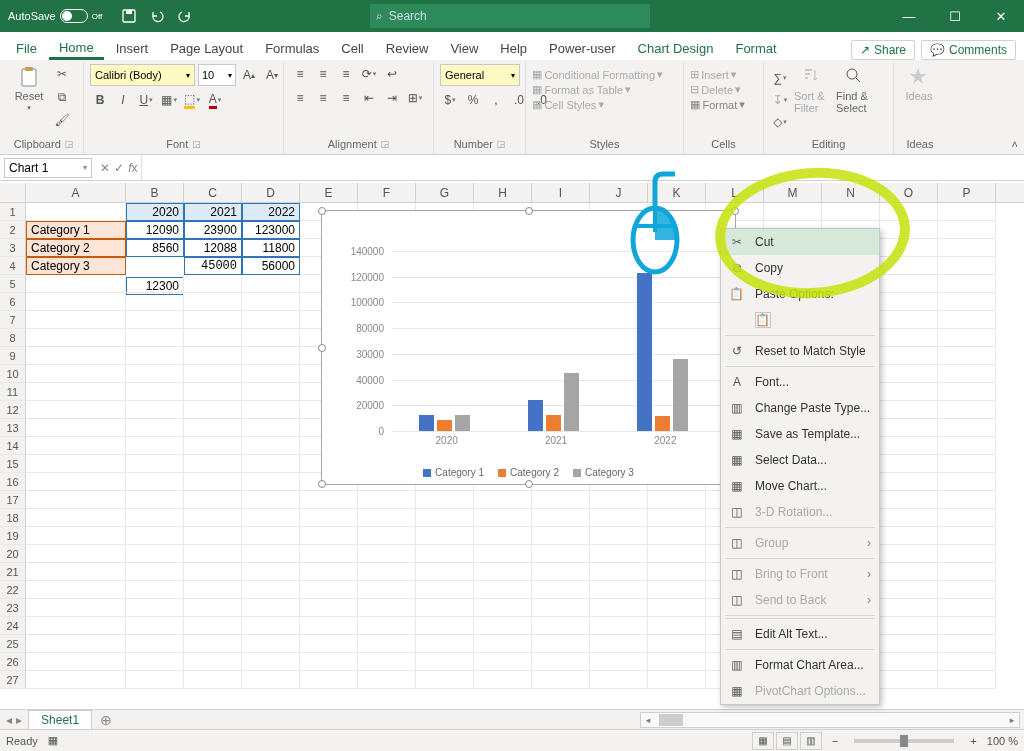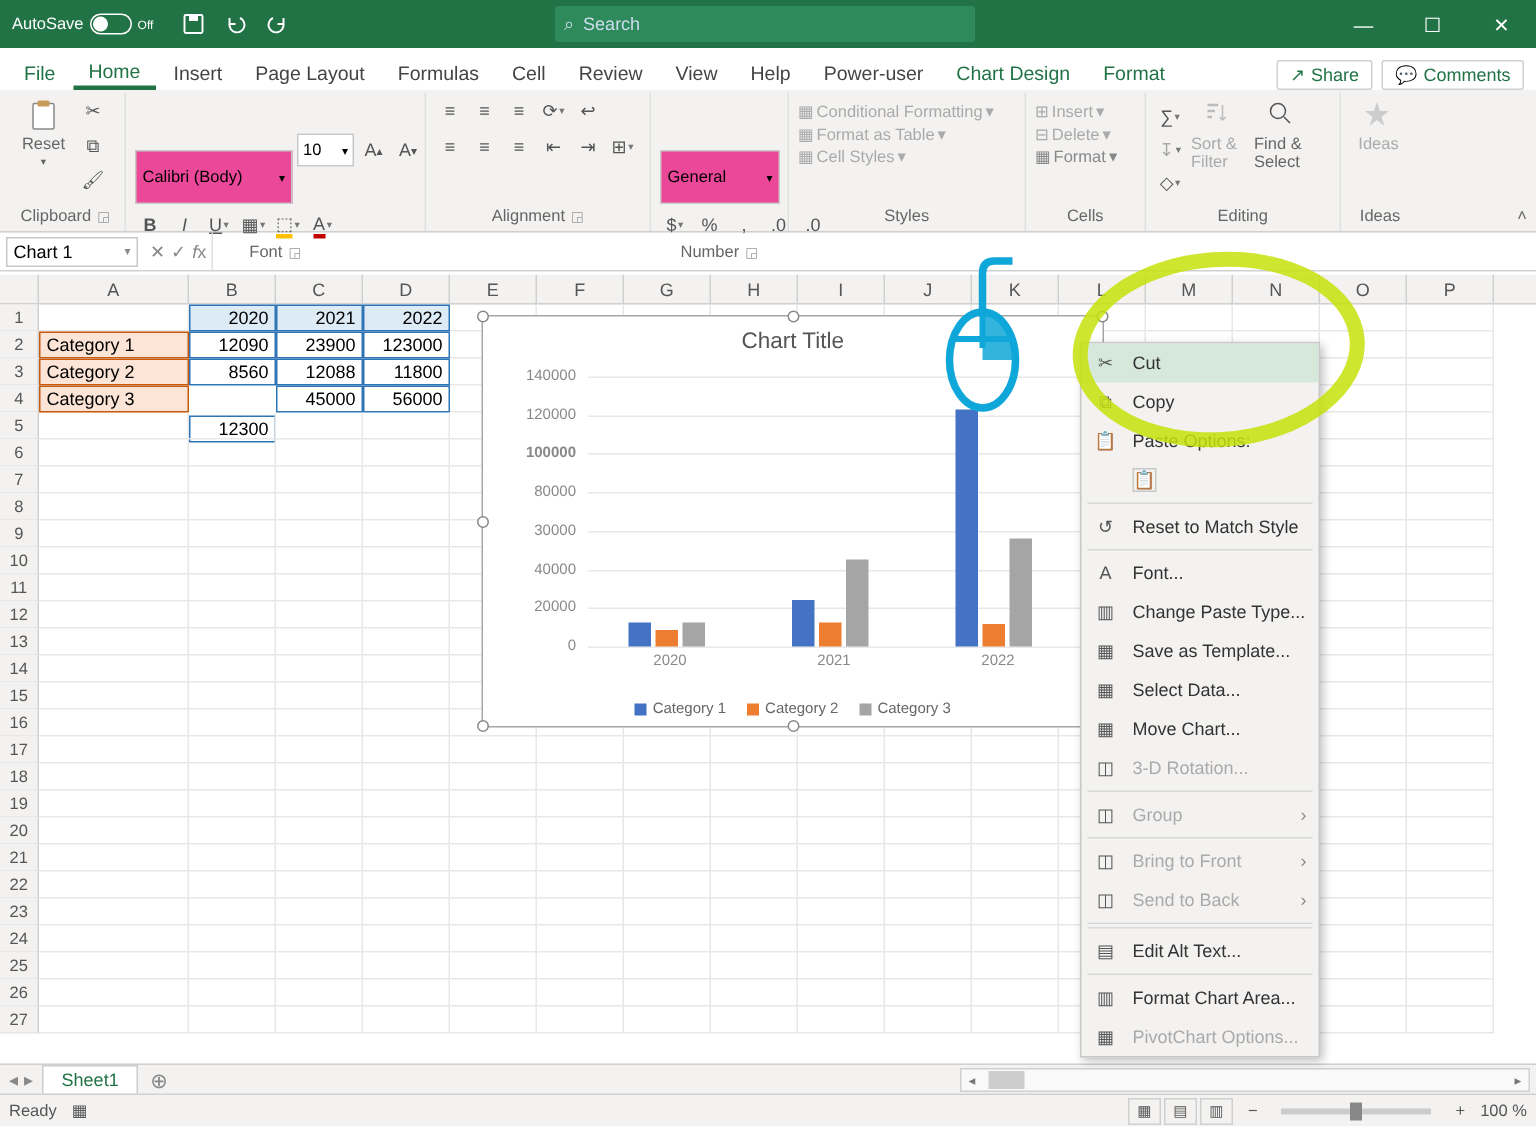--- a/index.html
+++ b/index.html
@@ -31,21 +31,21 @@
 .rgroup { display: flex; flex-direction: column; border-right: 1px solid #e0e0e0; padding: 2px 6px; }
 .rgroup .body { flex: 1; display: flex; align-items: flex-start; gap: 4px; }
 .rgroup .label { text-align: center; font-size: 11px; color: #666; padding: 2px 0; display: flex; justify-content: center; align-items: center; gap: 4px; }
 .rgroup .label .dlg { font-size: 9px; color: #999; }
 .big-btn { width: 38px; display: flex; flex-direction: column; align-items: center; font-size: 11px; color: #666; gap: 2px; padding-top: 2px; }
 .big-btn .ic { width: 22px; height: 22px; }
 .stack { display: flex; flex-direction: column; gap: 3px; }
 .row { display: flex; gap: 3px; align-items: center; }
 .rbtn { width: 20px; height: 20px; display: flex; align-items: center; justify-content: center; font-size: 12px; color: #555; }
 .rbtn.dd::after { content: "▾"; font-size: 7px; margin-left: 1px; color: #777; }
-.fontbox { width: 105px; height: 36px; border: 1px solid #c8c8c8; background: #ec4899; font-size: 11px; padding: 0 4px; display: flex; align-items: center; justify-content: space-between; margin-top: 36px; }
+.fontbox { width: 105px; height: 22px; border: 1px solid #c8c8c8; background: #fef9c3; font-size: 11px; padding: 0 4px; display: flex; align-items: center; justify-content: space-between; }
 .sizebox { width: 38px; height: 22px; border: 1px solid #c8c8c8; background: #fff; font-size: 11px; display: flex; align-items: center; justify-content: space-between; padding: 0 3px; }
 .fmt-label { font-size: 11px; color: #888; display: flex; align-items: center; gap: 2px; }
 .disabled { color: #aaa; }
 .collapse-ribbon { position: absolute; right: 6px; top: 138px; font-size: 11px; color: #666; }
 
 
 .fbar-row { height: 26px; display: flex; border-bottom: 1px solid #d0d0d0; align-items: center; }
 .namebox { width: 88px; height: 20px; border: 1px solid #c8c8c8; margin: 0 4px; font-size: 12px; padding: 0 4px; display: flex; align-items: center; justify-content: space-between; }
 .fx-btns { display: flex; gap: 4px; padding: 0 4px; color: #888; font-size: 12px; align-items: center; }
 .fx-bar { flex: 1; border-left: 1px solid #e0e0e0; height: 100%; }
@@ -412,29 +412,28 @@
         <div class="row-head">22</div>
         <div class="row-head">23</div>
         <div class="row-head">24</div>
         <div class="row-head">25</div>
         <div class="row-head">26</div>
         <div class="row-head">27</div>
       </div>
     <div class="cells" id="cells">
 
       <div class="chart-obj">
-        <div class="chart-title">Chart Title</div>
         <div class="plot">
           <div class="y-axis" id="y-axis">
               <div class="y-tick" style="top: 180px;">0</div>
               <div class="y-tick" style="top: 154.286px;">20000</div>
               <div class="y-tick" style="top: 128.571px;">40000</div>
               <div class="y-tick" style="top: 102.857px;">30000</div>
               <div class="y-tick" style="top: 77.1429px;">80000</div>
-              <div class="y-tick" style="top: 51.4286px; font-weight: bold;">100000</div>
+              <div class="y-tick" style="top: 51.4286px;">100000</div>
               <div class="y-tick" style="top: 25.7143px;">120000</div>
               <div class="y-tick" style="top: 0px;">140000</div>
             </div>
           <div id="gridlines">
               <div class="grid-line" style="top: 180px;"></div>
               <div class="grid-line" style="top: 154.286px;"></div>
               <div class="grid-line" style="top: 128.571px;"></div>
               <div class="grid-line" style="top: 102.857px;"></div>
               <div class="grid-line" style="top: 77.1429px;"></div>
               <div class="grid-line" style="top: 51.4286px;"></div>
@@ -538,21 +537,21 @@
           <div class="cell"></div>
           <div class="cell"></div>
           <div class="cell"></div>
           <div class="cell"></div>
           <div class="cell"></div>
           <div class="cell"></div>
         </div>
         <div class="cell-row">
           <div class="cell A hdr-a">Category 3</div>
           <div class="cell num" style="border: 1px solid rgb(46, 117, 182); margin-top: 20px;">12300</div>
-          <div class="cell num" style="border: 1px solid rgb(46, 117, 182);">45000</div>
+          <div class="cell num" style="border: 1px solid rgb(46, 117, 182); font-family: Liberation Mono, monospace;">45000</div>
           <div class="cell num" style="border: 1px solid rgb(46, 117, 182);">56000</div>
           <div class="cell"></div>
           <div class="cell"></div>
           <div class="cell"></div>
           <div class="cell"></div>
           <div class="cell"></div>
           <div class="cell"></div>
           <div class="cell"></div>
           <div class="cell"></div>
           <div class="cell"></div>

